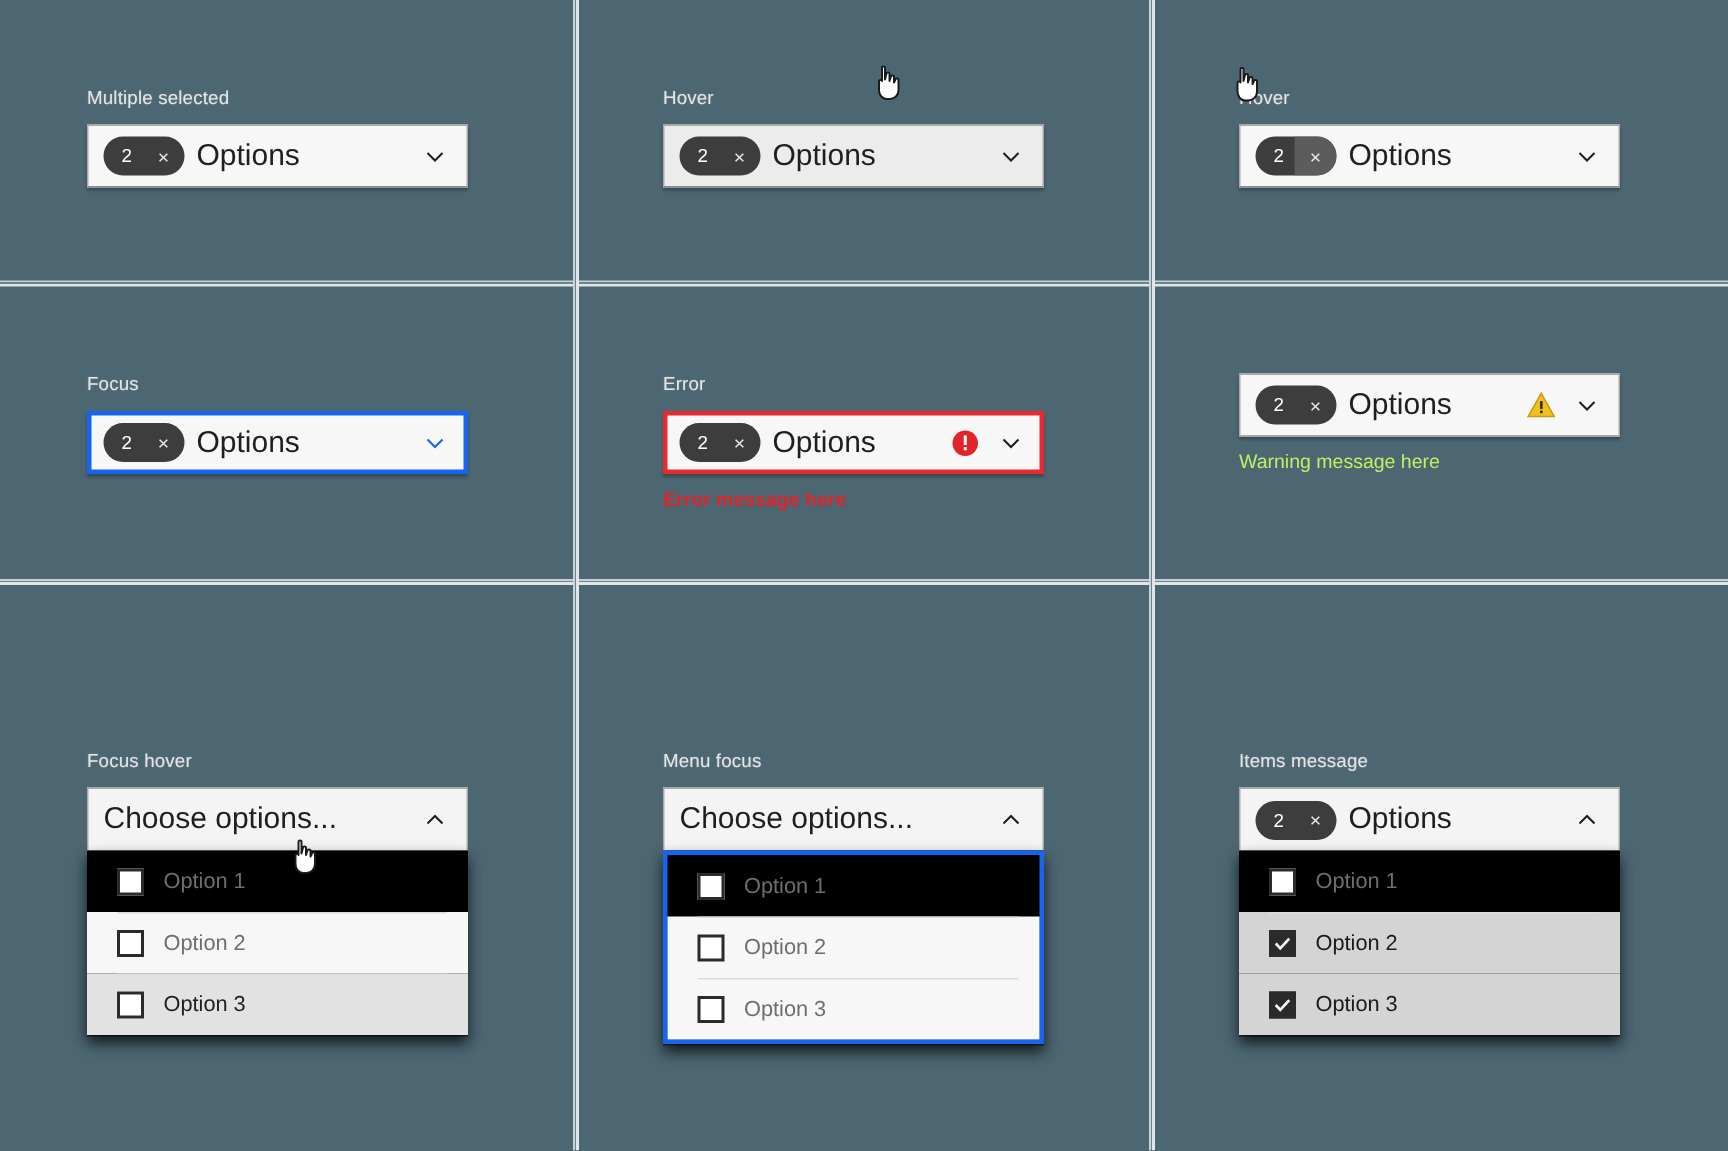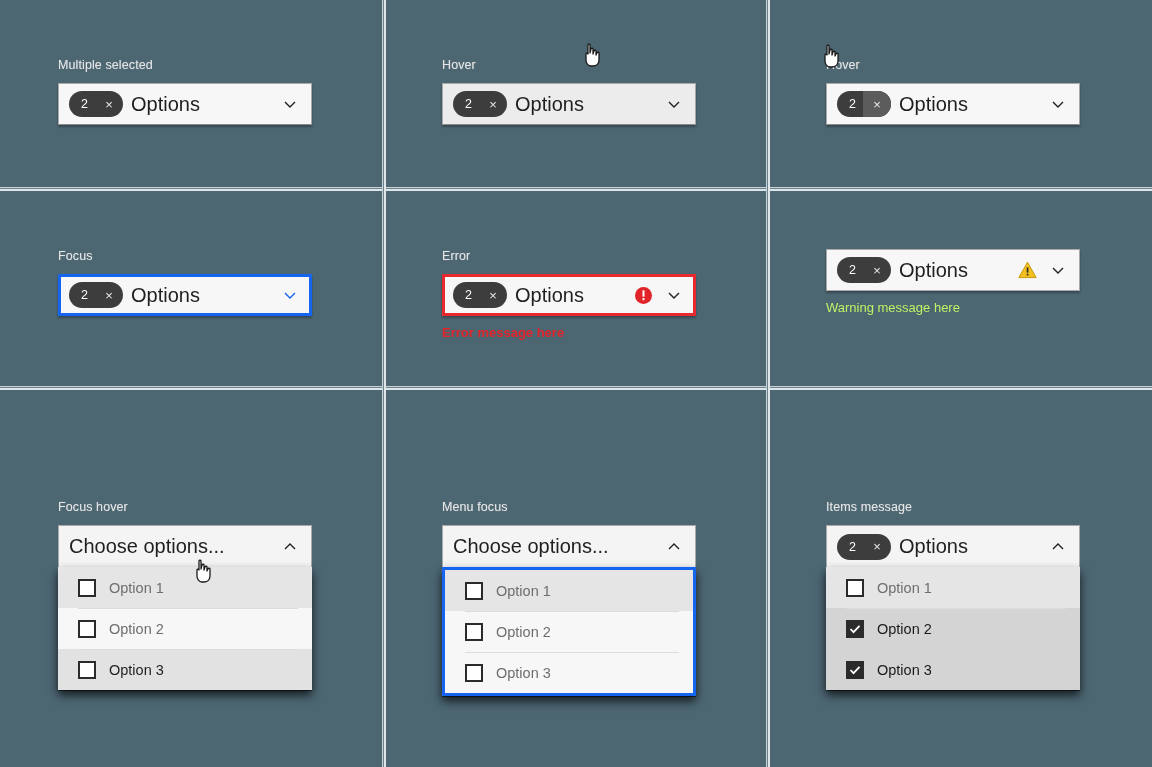--- a/index.html
+++ b/index.html
@@ -146,21 +146,21 @@
     font-size: 13px;
   }
   .helper.error   { color: #e0242a; font-weight: bold; }
   .helper.warning { color: #bef264; }
 
   
   .combo { position: relative; width: 254px; }
 
   .menu {
     width: 254px;
-    background: #e5e5e5;
+    background: #000000;
     box-shadow: 0 5px 9px rgba(0,0,0,.75), 0 1px 0 rgba(0,0,0,.55);
     position: relative;
   }
   .menu.focus {
     border: 3px solid #1565f0;
   }
 
   .menu-item {
     height: 41px;
     display: flex;

